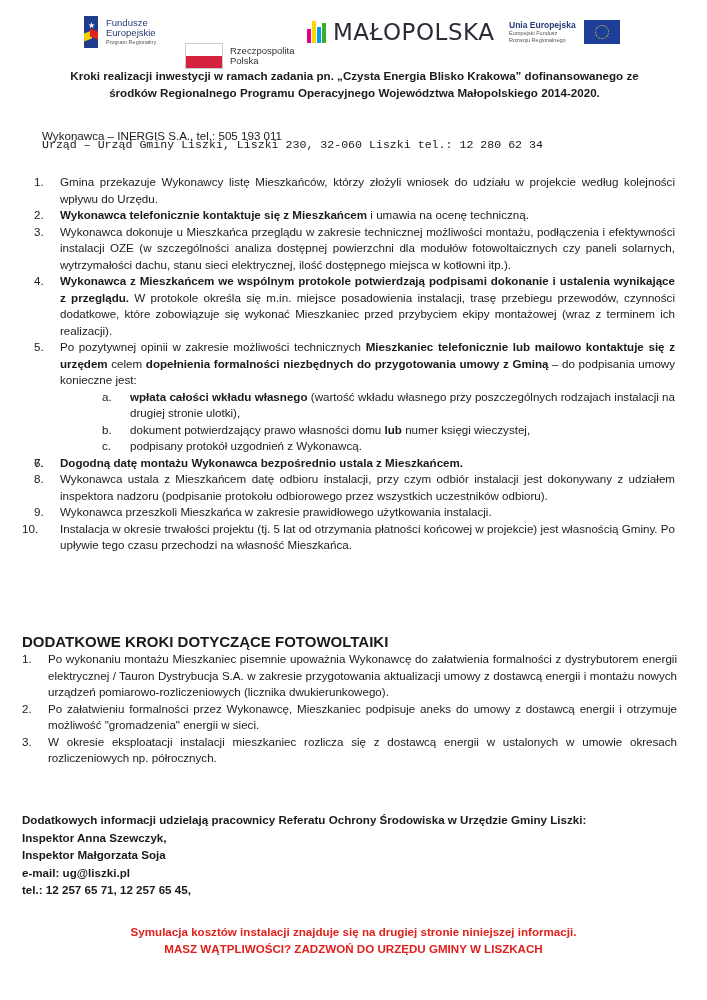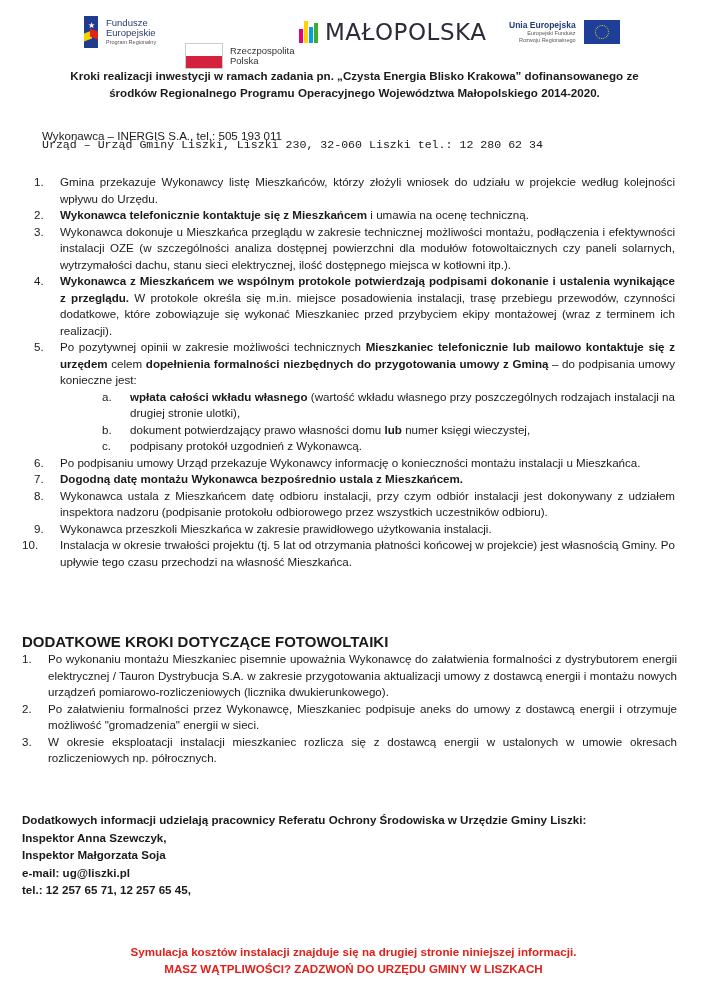--- a/index.html
+++ b/index.html
@@ -5,36 +5,36 @@
   html, body { margin: 0; padding: 0; background: #ffffff; }
   body { width: 707px; height: 1000px; position: relative; overflow: hidden;
          font-family: "Liberation Sans", sans-serif; color: #1a1a1a; }
   .page { position: absolute; left: 0; top: 0; width: 707px; height: 1000px; }
 
   
   .logos { position: absolute; top: 14px; left: 0; width: 707px; height: 36px; }
   .logo { position: absolute; top: 0; height: 36px; display: flex; align-items: center; }
   .logo-fe { left: 84px; }
   .logo-rp { left: 185px; margin-top: 24px; }
-  .logo-mp { left: 299px; }
+  .logo-mp { left: 307px; }
   .logo-ue { left: 509px; }
   .fe-mark { width: 14px; height: 32px; background: #1f3c8f; position: relative; margin-right: 8px; }
   .fe-mark .star { position: absolute; color: #fff; font-size: 8px; left: 4px; top: 5px; }
   .fe-mark .y { position: absolute; left: 0; top: 16px; width: 8px; height: 8px; background: #f5d000; transform: skewY(-20deg); }
   .fe-mark .r { position: absolute; left: 6px; top: 14px; width: 8px; height: 8px; background: #e2231a; transform: skewY(20deg); }
   .fe-text { font-size: 9.5px; line-height: 10px; color: #2a3a6e; }
   .fe-text .small { font-size: 5.5px; color: #555; line-height: 8px; }
   .rp-flag { width: 36px; height: 24px; border: 1px solid #ccc; margin-right: 7px; display: flex; flex-direction: column; }
   .rp-flag .w { flex: 1; background: #fff; }
   .rp-flag .red { flex: 1; background: #d4213d; }
   .rp-text { font-size: 9.5px; line-height: 10px; color: #333; }
   .mp-mark { display: flex; align-items: flex-end; margin-right: 6px; height: 22px; }
   .mp-mark span { display: inline-block; width: 4px; margin-right: 1px; }
   .mp-text { font-size: 23px; letter-spacing: 0.5px; color: #2b2b3a; font-family: "DejaVu Sans", sans-serif; }
-  .ue-text { font-size: 8.5px; line-height: 9px; text-align: right; color: #243a7a; margin-right: 8px; }
+  .ue-text { font-size: 8.5px; line-height: 9px; text-align: left; color: #243a7a; margin-right: 8px; }
   .ue-text .small { font-size: 5.5px; color: #555; line-height: 7px; }
   .ue-flag { width: 36px; height: 24px; background: #1d3f9a; position: relative; }
   .ue-flag .ring { position: absolute; left: 11px; top: 5px; width: 12px; height: 12px; border: 1.5px dotted #f5d000; border-radius: 50%; }
 
   
   .title { position: absolute; top: 67px; left: 22px; width: 665px; text-align: center; font-weight: bold; font-size: 11.6px; line-height: 17px; }
 
   .contact { position: absolute; left: 42px; font-size: 11.6px; }
   .contact1 { top: 121px; margin-top: 8px; }
   .contact2 { top: 138px; font-family: Liberation Mono, monospace; }
@@ -50,21 +50,21 @@
   .list1 { top: 174px; }
 
   .pv-heading { position: absolute; left: 22px; top: 633px; font-weight: bold; font-size: 15px; }
   .list2 { top: 651px; }
   .item2 { position: relative; padding-left: 26px; text-align: justify; }
   .item2 .num { position: absolute; left: 0; top: 0; }
   .list2 { left: 22px; width: 655px; }
 
   .info { position: absolute; left: 22px; top: 811px; font-weight: bold; font-size: 11.6px; line-height: 17.5px; }
 
-  .footer { position: absolute; left: 0; top: 923px; width: 707px; text-align: center; color: #e0201b; font-weight: bold; font-size: 11.6px; line-height: 17px; margin-top: 20px; }
+  .footer { position: absolute; left: 0; top: 923px; width: 707px; text-align: center; color: #e0201b; font-weight: bold; font-size: 11.6px; line-height: 17px; }
 </style>
 </head>
 <body>
 
 <div class="page">
 
   <div class="logos">
     <div class="logo logo-fe">
       <div class="fe-mark">
         <span class="star">★</span>
@@ -121,21 +121,21 @@
 
   <div class="list list1">
     <div class="item"><span class="num">1.</span><span>Gmina przekazuje Wykonawcy listę Mieszkańców, którzy złożyli wniosek do udziału w projekcie według kolejności wpływu do Urzędu.</span></div>
     <div class="item"><span class="num">2.</span><b>Wykonawca telefonicznie kontaktuje się z Mieszkańcem</b><span> i umawia na ocenę techniczną.</span></div>
     <div class="item"><span class="num">3.</span><span>Wykonawca dokonuje u Mieszkańca przeglądu w zakresie technicznej możliwości montażu, podłączenia i efektywności instalacji OZE (w szczególności analiza dostępnej powierzchni dla modułów fotowoltaicznych czy paneli solarnych, wytrzymałości dachu, stanu sieci elektrycznej, ilość dostępnego miejsca w kotłowni itp.).</span></div>
     <div class="item"><span class="num">4.</span><b>Wykonawca z Mieszkańcem we wspólnym protokole potwierdzają podpisami dokonanie i ustalenia wynikające z przeglądu.</b><span> W protokole określa się m.in. miejsce posadowienia instalacji, trasę przebiegu przewodów, czynności dodatkowe, które zobowiązuje się wykonać Mieszkaniec przed przybyciem ekipy montażowej (wraz z terminem ich realizacji).</span></div>
     <div class="item"><span class="num">5.</span><span>Po pozytywnej opinii w zakresie możliwości technicznych </span><b>Mieszkaniec telefonicznie lub mailowo kontaktuje się z urzędem</b><span> celem </span><b>dopełnienia formalności niezbędnych do przygotowania umowy z Gminą</b><span> – do podpisania umowy konieczne jest:</span></div>
     <div class="subitem"><span class="num">a.</span><b>wpłata całości wkładu własnego</b><span> (wartość wkładu własnego przy poszczególnych rodzajach instalacji na drugiej stronie ulotki),</span></div>
     <div class="subitem"><span class="num">b.</span><span>dokument potwierdzający prawo własności domu </span><b>lub</b><span> numer księgi wieczystej,</span></div>
     <div class="subitem"><span class="num">c.</span><span>podpisany protokół uzgodnień z Wykonawcą.</span></div>
-    <div class="item"><span class="num">6.</span><span>Po podpisaniu umowy Urząd przekazuje Wykonawcy informację o konieczności montażu instalacji u Mieszkańca.</span></div>
+    <div class="item"><span class="num">6.</span></div>
     <div class="item"><span class="num">7.</span><b>Dogodną datę montażu Wykonawca bezpośrednio ustala z Mieszkańcem.</b></div>
     <div class="item"><span class="num">8.</span><span>Wykonawca ustala z Mieszkańcem datę odbioru instalacji, przy czym odbiór instalacji jest dokonywany z udziałem inspektora nadzoru (podpisanie protokołu odbiorowego przez wszystkich uczestników odbioru).</span></div>
     <div class="item"><span class="num">9.</span><span>Wykonawca  przeszkoli Mieszkańca w zakresie prawidłowego użytkowania instalacji.</span></div>
     <div class="item"><span class="num" style="left:0;">10.</span><span>Instalacja w okresie trwałości projektu (tj. 5 lat od otrzymania płatności końcowej w projekcie) jest własnością Gminy. Po upływie tego czasu przechodzi na własność Mieszkańca.</span></div>
   </div>
 
   <div class="pv-heading">DODATKOWE KROKI DOTYCZĄCE FOTOWOLTAIKI</div>
   <div class="list list2">
     <div class="item2"><span class="num">1.</span><span>Po wykonaniu montażu Mieszkaniec pisemnie upoważnia Wykonawcę do załatwienia formalności z dystrybutorem energii elektrycznej / Tauron Dystrybucja S.A. w zakresie przygotowania aktualizacji umowy z dostawcą energii i montażu nowych urządzeń pomiarowo-rozliczeniowych (licznika dwukierunkowego).</span></div>
     <div class="item2"><span class="num">2.</span><span>Po załatwieniu formalności przez Wykonawcę, Mieszkaniec podpisuje aneks do umowy z dostawcą energii i otrzymuje możliwość "gromadzenia" energii w sieci.</span></div>

